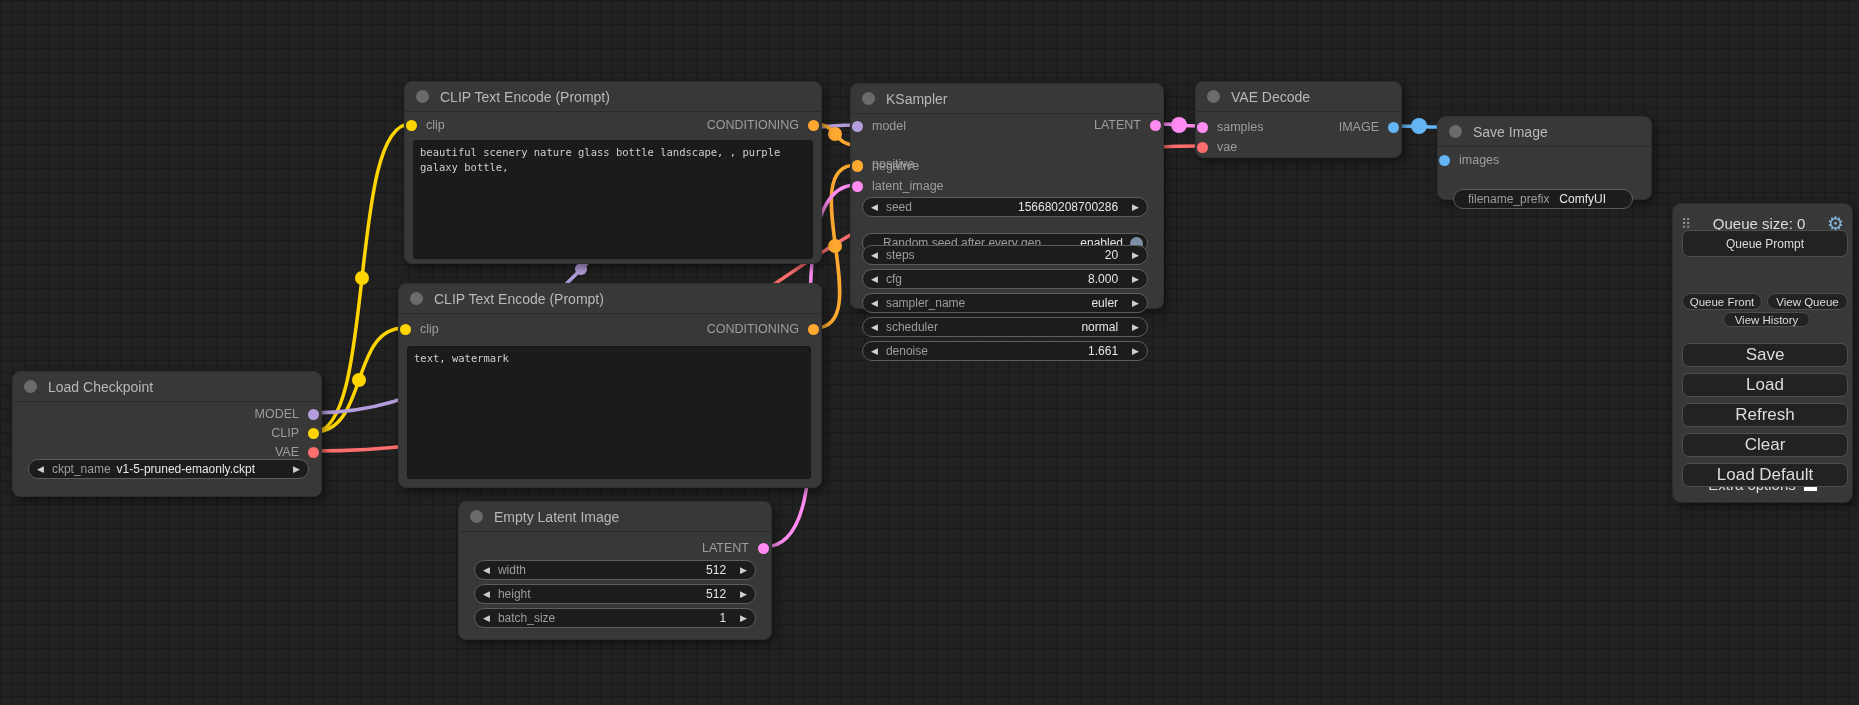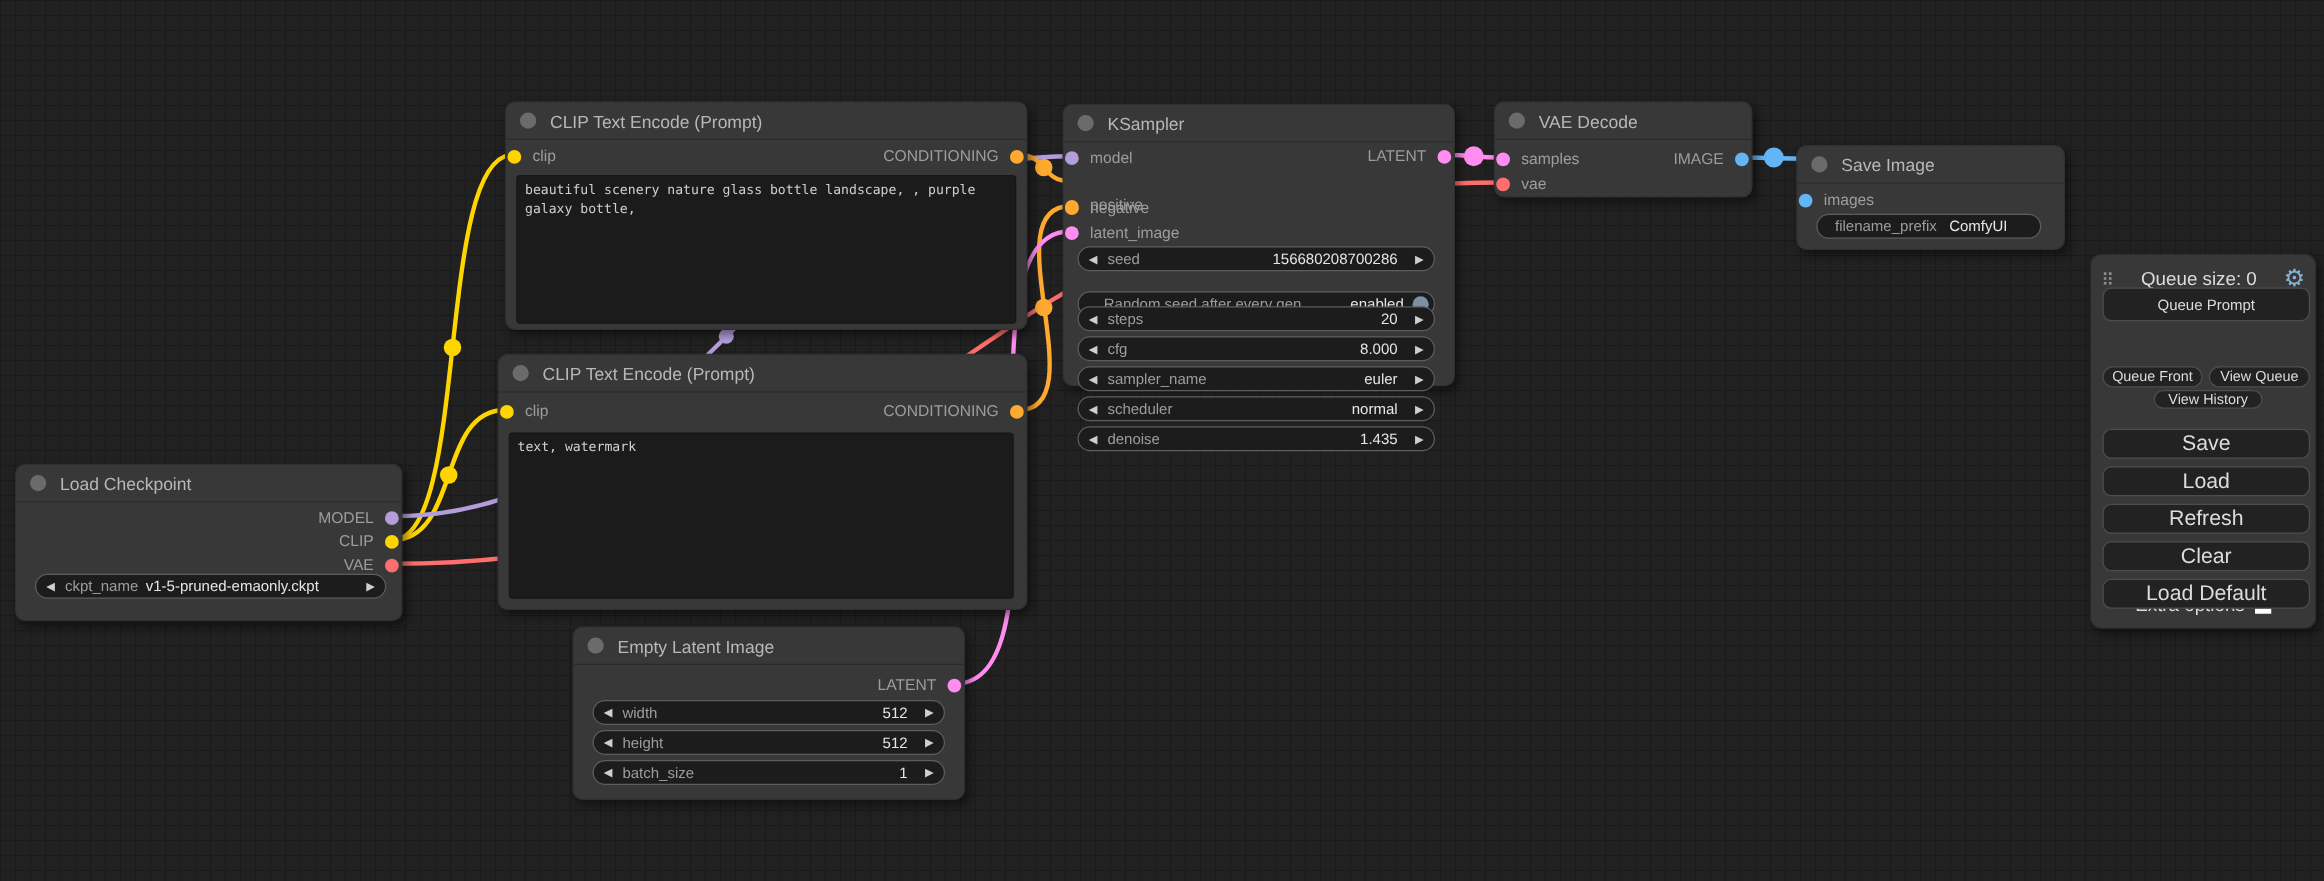--- a/index.html
+++ b/index.html
@@ -229,21 +229,21 @@
     </div>
     <div class="widget" style="top:233px;left:11px;width:286px;">
       <span class="warr">◀</span>
       <span class="wlabel">scheduler</span>
       <span class="wvalue pad">normal</span>
       <span class="warr">▶</span>
     </div>
     <div class="widget" style="top:257px;left:11px;width:286px;">
       <span class="warr">◀</span>
       <span class="wlabel">denoise</span>
-      <span class="wvalue pad">1.435</span>
+      <span class="wvalue pad">1.661</span>
       <span class="warr">▶</span>
     </div>
   </div>
 
   <div class="node" style="left:1195px;top:81px;width:207px;height:77px;">
     <div class="ntitle">
       <span class="tdot"></span>
       <span class="ttext">VAE Decode</span>
     </div>
     <div class="port in" style="top:38px;">
@@ -262,21 +262,21 @@
 
   <div class="node" style="left:1437px;top:84px;width:215px;height:84px;margin-top:32px;">
     <div class="ntitle">
       <span class="tdot"></span>
       <span class="ttext">Save Image</span>
     </div>
     <div class="port in" style="top:36px;">
       <span class="pdot c-image"></span>
         <span class="plabel">images</span>
     </div>
-    <div class="widget" style="top:54px;left:15px;width:180px;align-items:center;">
+    <div class="widget" style="top:72px;left:15px;width:180px;align-items:center;">
       <span class="wlabel" style="margin-left:14px;">filename_prefix</span>
       <span class="wvalue" style="padding-right:26px;">ComfyUI</span>
     </div>
   </div>
 
   <div class="qpanel">
     <div class="qheader">
       <span class="drag-dots">⠿</span>
       <span class="qsize">Queue size: 0</span>
       <span class="gear">⚙</span>

